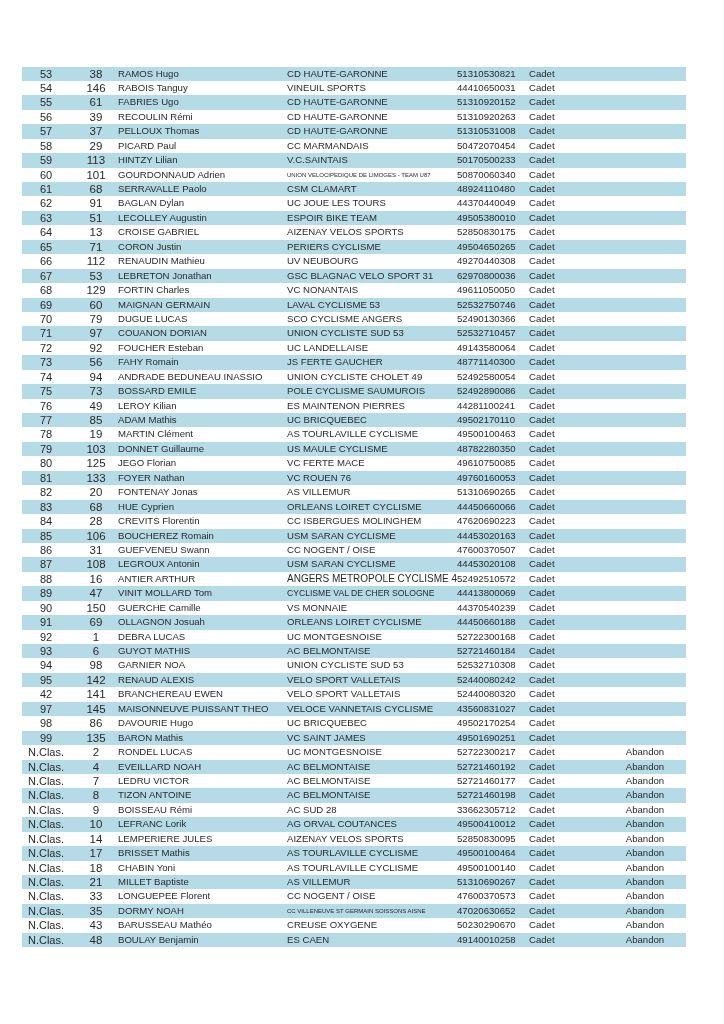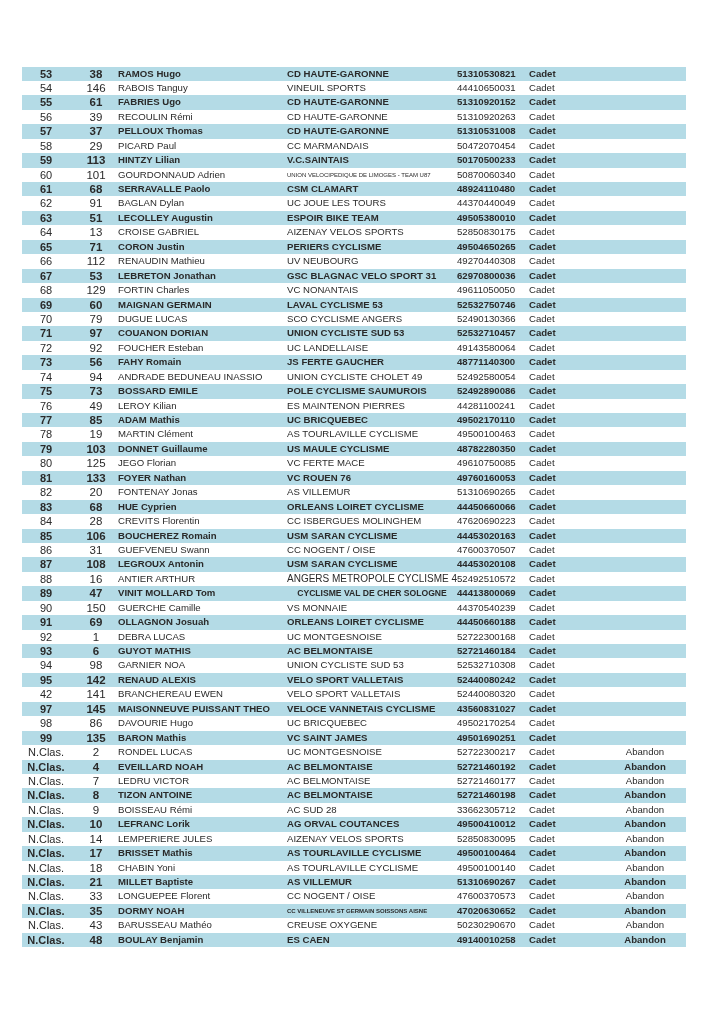--- a/index.html
+++ b/index.html
@@ -23,21 +23,20 @@
     }
     .row {
       position: relative;
       height: 14.44px;
       line-height: 14.44px;
       font-size: 10.2px;
       white-space: nowrap;
     }
     .row.striped {
       background: #b4dbe6;
-      font-weight: bold;
     }
     .row .cell {
       position: absolute;
       top: 0;
       height: 14.44px;
       overflow: hidden;
     }
     .c-rank { left: 0; width: 48px; text-align: center; font-size: 11px; }
     .c-bib  { left: 48px; width: 52px; text-align: center; font-size: 11.5px; }
     .c-name { left: 96px; width: 160px; font-size: 9.6px; }
@@ -372,21 +371,21 @@
       <span class="cell c-name">ANTIER  ARTHUR</span>
       <span class="cell c-club" style="font-size: 10px;">ANGERS METROPOLE CYCLISME 49</span>
       <span class="cell c-lic">52492510572</span>
       <span class="cell c-cat">Cadet</span>
       <span class="cell c-status"></span>
     </div>
     <div class="row striped">
       <span class="cell c-rank">89</span>
       <span class="cell c-bib">47</span>
       <span class="cell c-name">VINIT MOLLARD  Tom</span>
-      <span class="cell c-club" style="font-size: 8.6px; text-align: center;">CYCLISME VAL DE CHER SOLOGNE</span>
+      <span class="cell c-club" style="font-size: 8.6px;">CYCLISME VAL DE CHER SOLOGNE</span>
       <span class="cell c-lic">44413800069</span>
       <span class="cell c-cat">Cadet</span>
       <span class="cell c-status"></span>
     </div>
     <div class="row">
       <span class="cell c-rank">90</span>
       <span class="cell c-bib">150</span>
       <span class="cell c-name">GUERCHE  Camille</span>
       <span class="cell c-club">VS MONNAIE</span>
       <span class="cell c-lic">44370540239</span>

